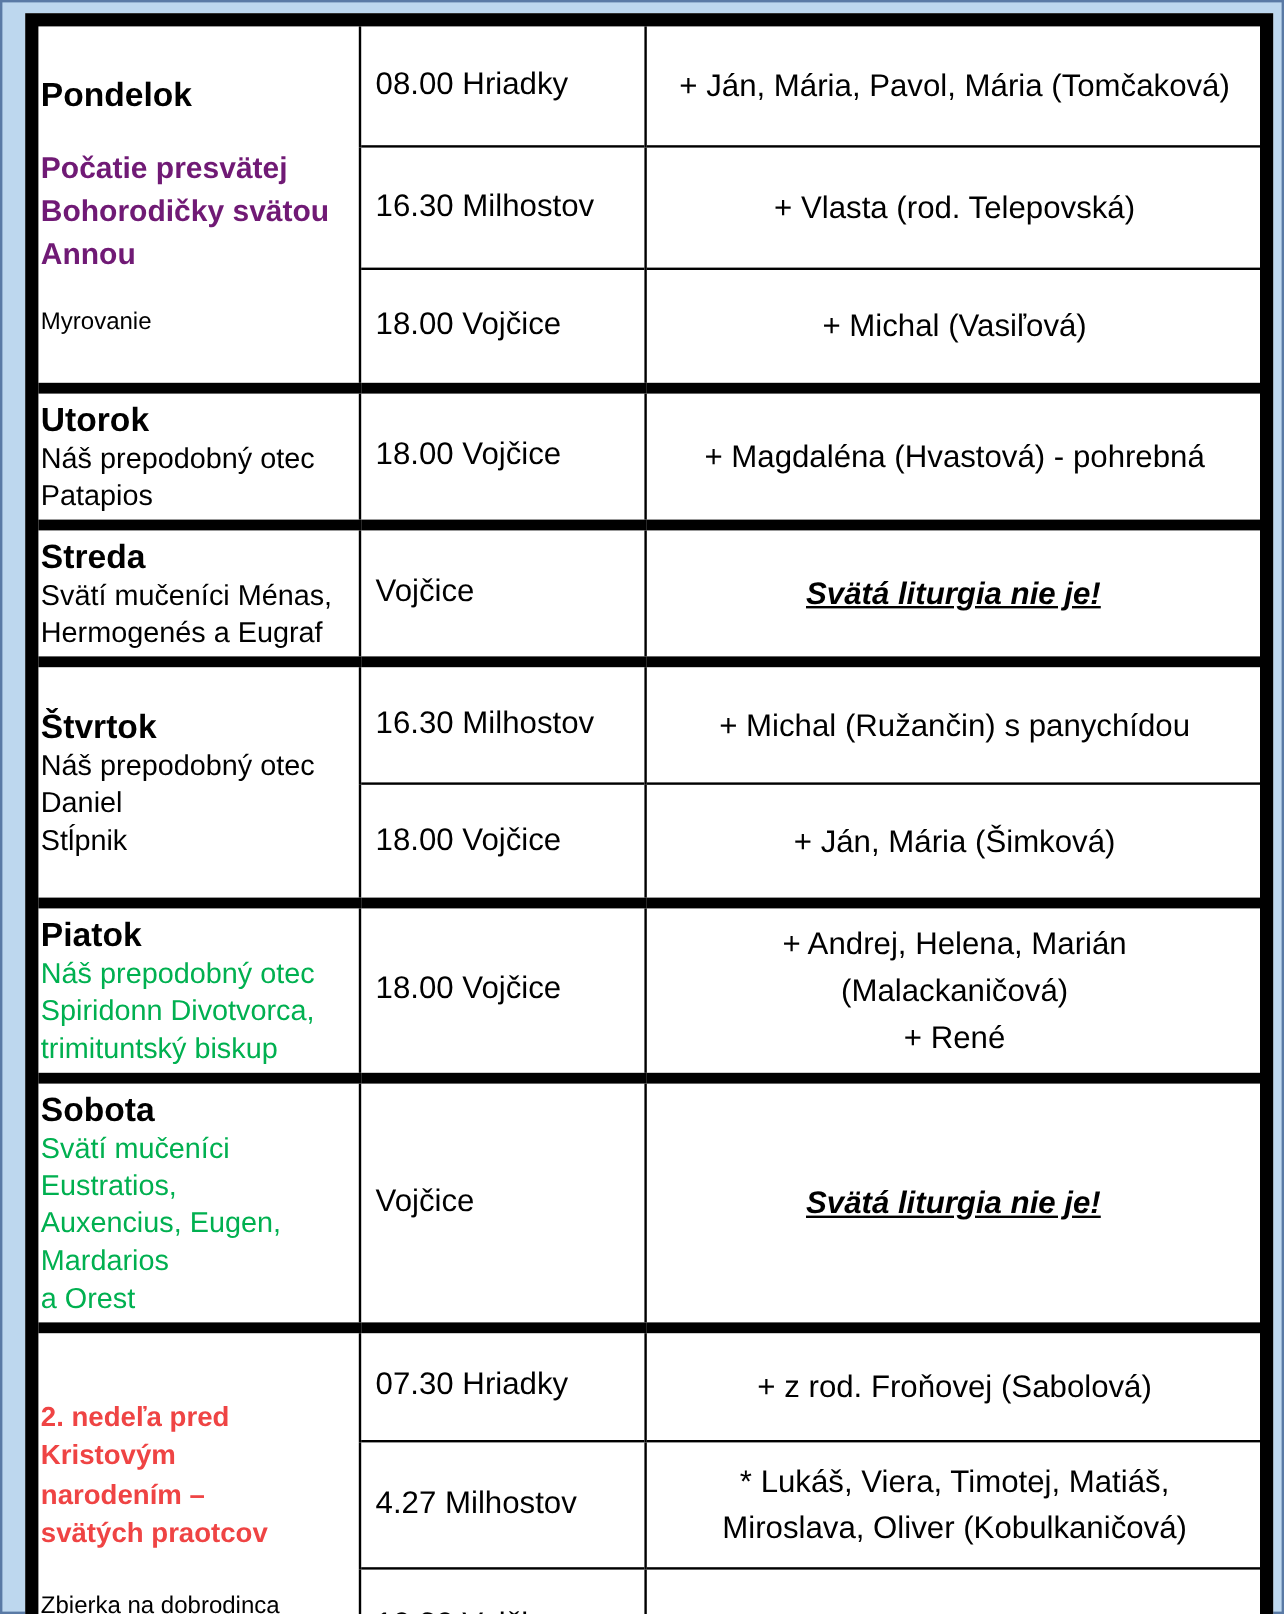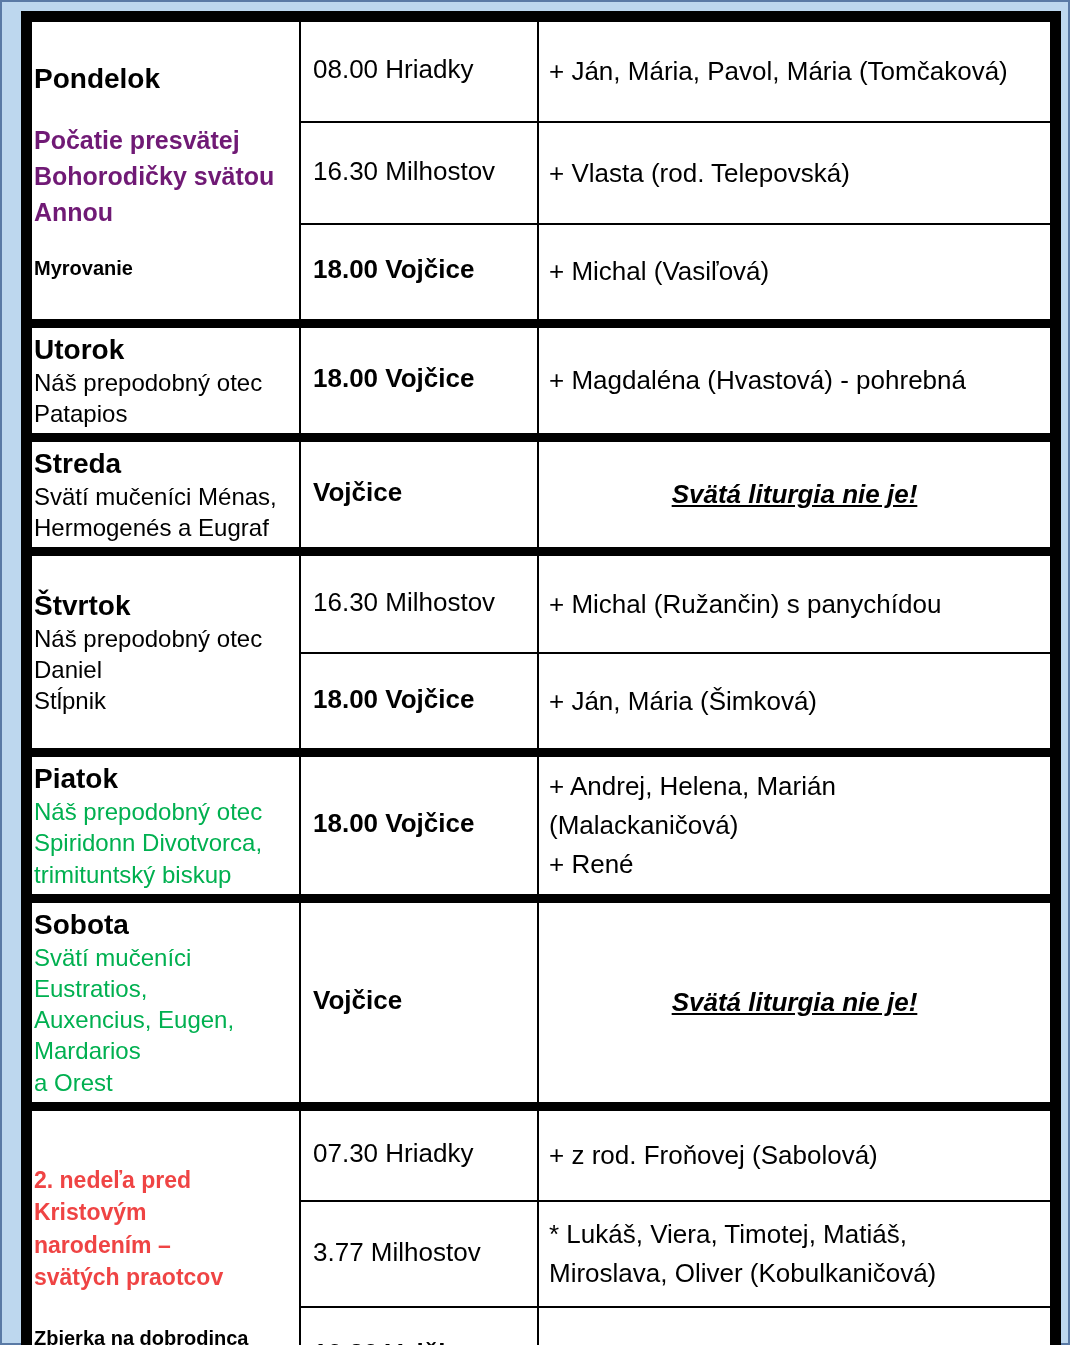--- a/index.html
+++ b/index.html
@@ -54,30 +54,30 @@
   }
   .feast-red {
     font-size: 25px;
     font-weight: bold;
     color: #701a75;
     line-height: 1.45;
     white-space: pre-line;
     margin: 26px 0;
   }
   .green { color: #00B050; }
-  .note { font-size: 20px; font-weight: bold; }
+  .note { font-size: 20px; font-weight: normal; }
   .note-gap { margin-top: 34px; }
 
   
   .time-cell { text-align: left; padding: 0 4px 4px 12px; }
   .time { font-size: 26px; }
-  .bold { font-weight: bold; }
-
-  
-  .intent-cell { text-align: left; padding: 4px 8px 4px 10px; }
+  .bold { font-weight: normal; }
+
+  
+  .intent-cell { text-align: center; padding: 4px 8px 4px 10px; }
   .intent {
     font-size: 26px;
     line-height: 1.5;
     white-space: pre-line;
   }
   .no-liturgy-cell { text-align: center; padding: 4px; }
   .no-liturgy {
     font-size: 26px;
     font-weight: bold;
     font-style: italic;
@@ -233,21 +233,21 @@
           </td>
           <td class="time-cell vline">
             <span class="time">07.30 Hriadky</span>
           </td>
           <td class="intent-cell vline">
             <span class="intent">+ z rod. Froňovej (Sabolová)</span>
           </td>
         </tr>
         <tr class="thin" style="height:106px">
           <td class="time-cell vline">
-            <span class="time">3.77 Milhostov</span>
+            <span class="time">4.27 Milhostov</span>
           </td>
           <td class="intent-cell vline">
             <span class="intent">* Lukáš, Viera, Timotej, Matiáš,
 Miroslava, Oliver (Kobulkaničová)</span>
           </td>
         </tr>
         <tr class="thin" style="height:96px">
           <td class="time-cell vline">
             <span class="time bold">10.30 Vojčice</span>
           </td>

